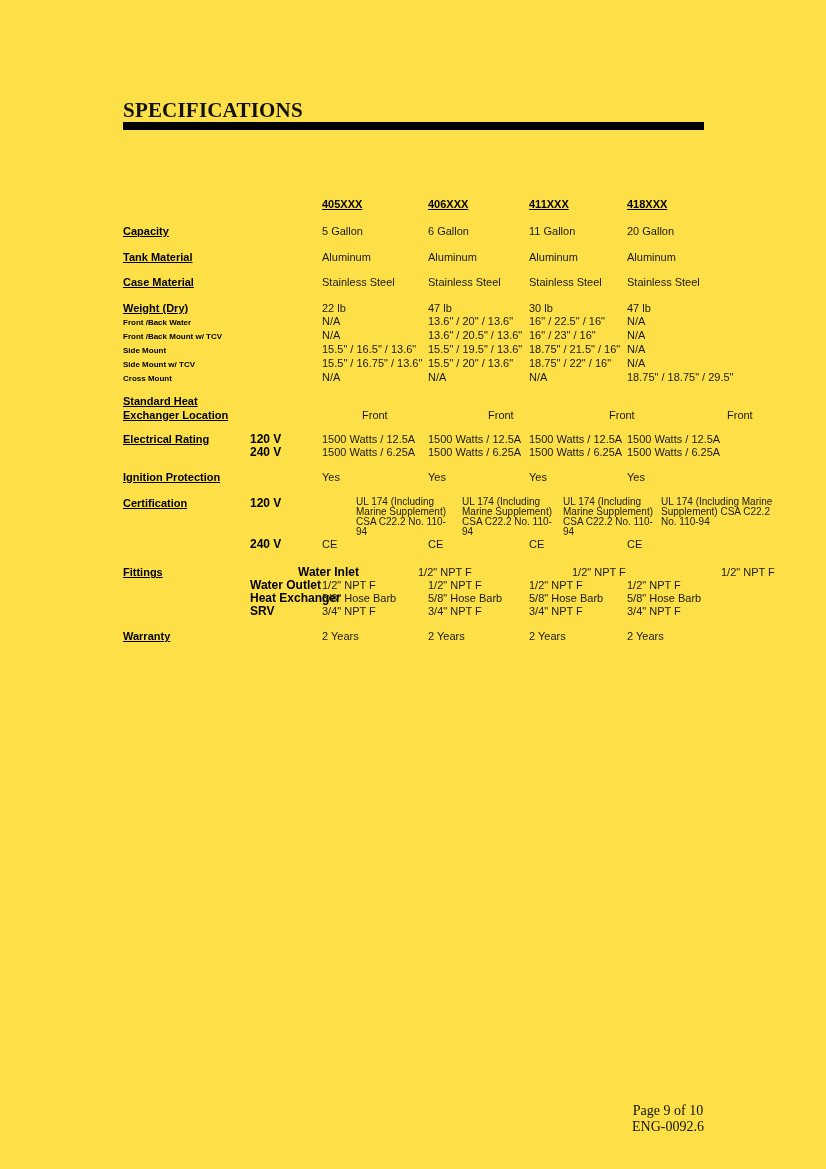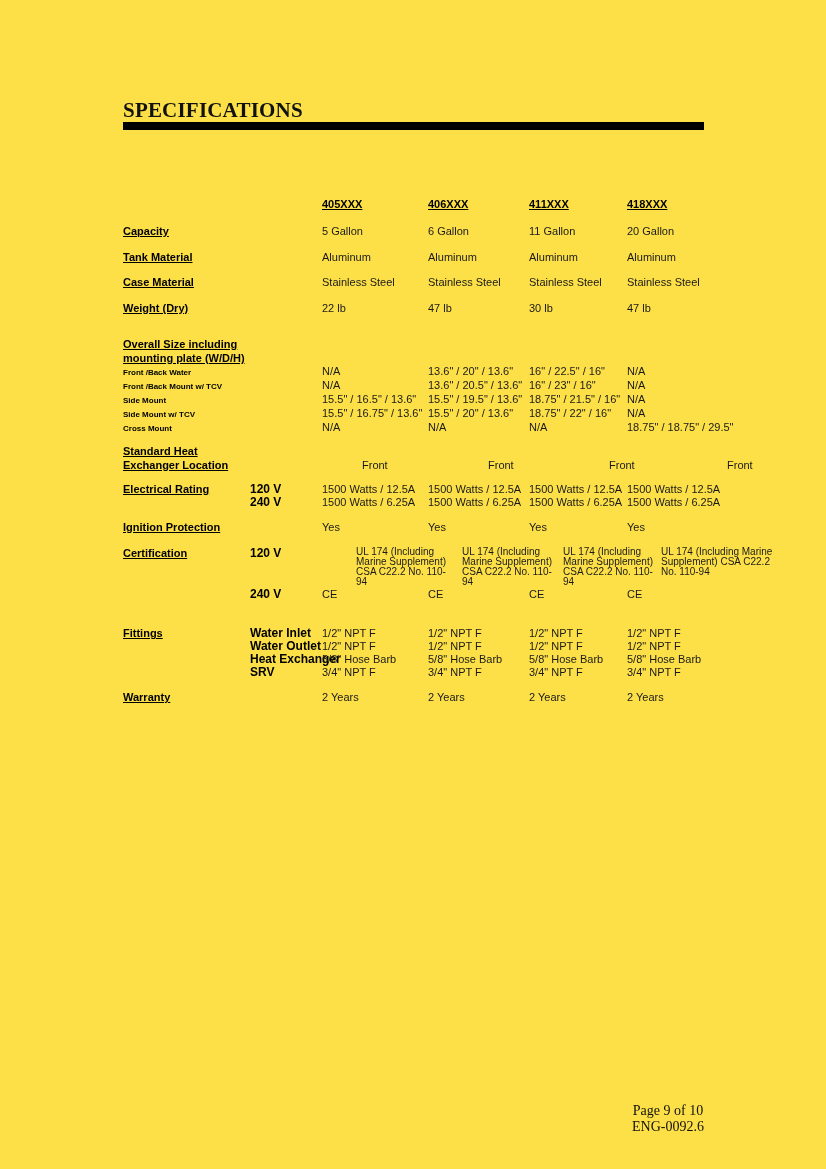--- a/index.html
+++ b/index.html
@@ -27,21 +27,21 @@
   .row.two-line { align-items:end; }
   .cell { font-size:11px; line-height:13px; color:#1a1a1a; }
   .lbl { font-weight:bold; color:#000000; white-space:nowrap;text-decoration:underline; }
   .sub { font-size:12px; font-weight:bold; color:#000000; white-space:nowrap; }
   .sm  { font-size:8px; font-weight:bold; color:#000000; white-space:nowrap; }
   .lh14 { line-height:14px; }
   .cert { display:inline-block; font-size:10px; line-height:10px; width:100px;margin-left:34px; }
   .cert.wide { width:114px; }
   .note { font-size:11px; line-height:13px; font-weight:bold; color:#000000; }
   .mt9{margin-top:9px;gap:20px;} .mt11{margin-top:11px;} .mt12{margin-top:12px;}
-  .mt13{margin-top:13px;} .mt14{margin-top:14px;} .mt15{margin-top:26px;}
+  .mt13{margin-top:13px;} .mt14{margin-top:14px;} .mt15{margin-top:15px;gap:48px;}
   .mt22{margin-top:22px;}
   .page-footer {
     position:absolute; top:1083px; right:122px; text-align:center;
     font-family:"Liberation Serif", serif; font-size:14px; line-height:16px; color:#111111;margin-top:20px;
   }
 </style>
 </head>
 <body>
 
 <div class="page">
@@ -89,31 +89,20 @@
 
     <div class="row mt13">
       <div class="cell lbl">Weight (Dry)</div>
       <div class="cell"></div>
       <div class="cell">22 lb</div>
       <div class="cell">47 lb</div>
       <div class="cell">30 lb</div>
       <div class="cell">47 lb</div>
     </div>
 
-    <div class="row mt22">
-      <div class="cell lbl lh14">
-        <div>Overall Size including</div>
-        <div>mounting plate (W/D/H)</div>
-      </div>
-      <div class="cell"></div>
-      <div class="cell"></div>
-      <div class="cell"></div>
-      <div class="cell"></div>
-      <div class="cell"></div>
-    </div>
 
     <div class="row">
       <div class="cell sm">Front /Back Water</div>
       <div class="cell"></div>
       <div class="cell">N/A</div>
       <div class="cell">13.6" / 20" / 13.6"</div>
       <div class="cell">16" / 22.5" / 16"</div>
       <div class="cell">N/A</div>
     </div>
 

